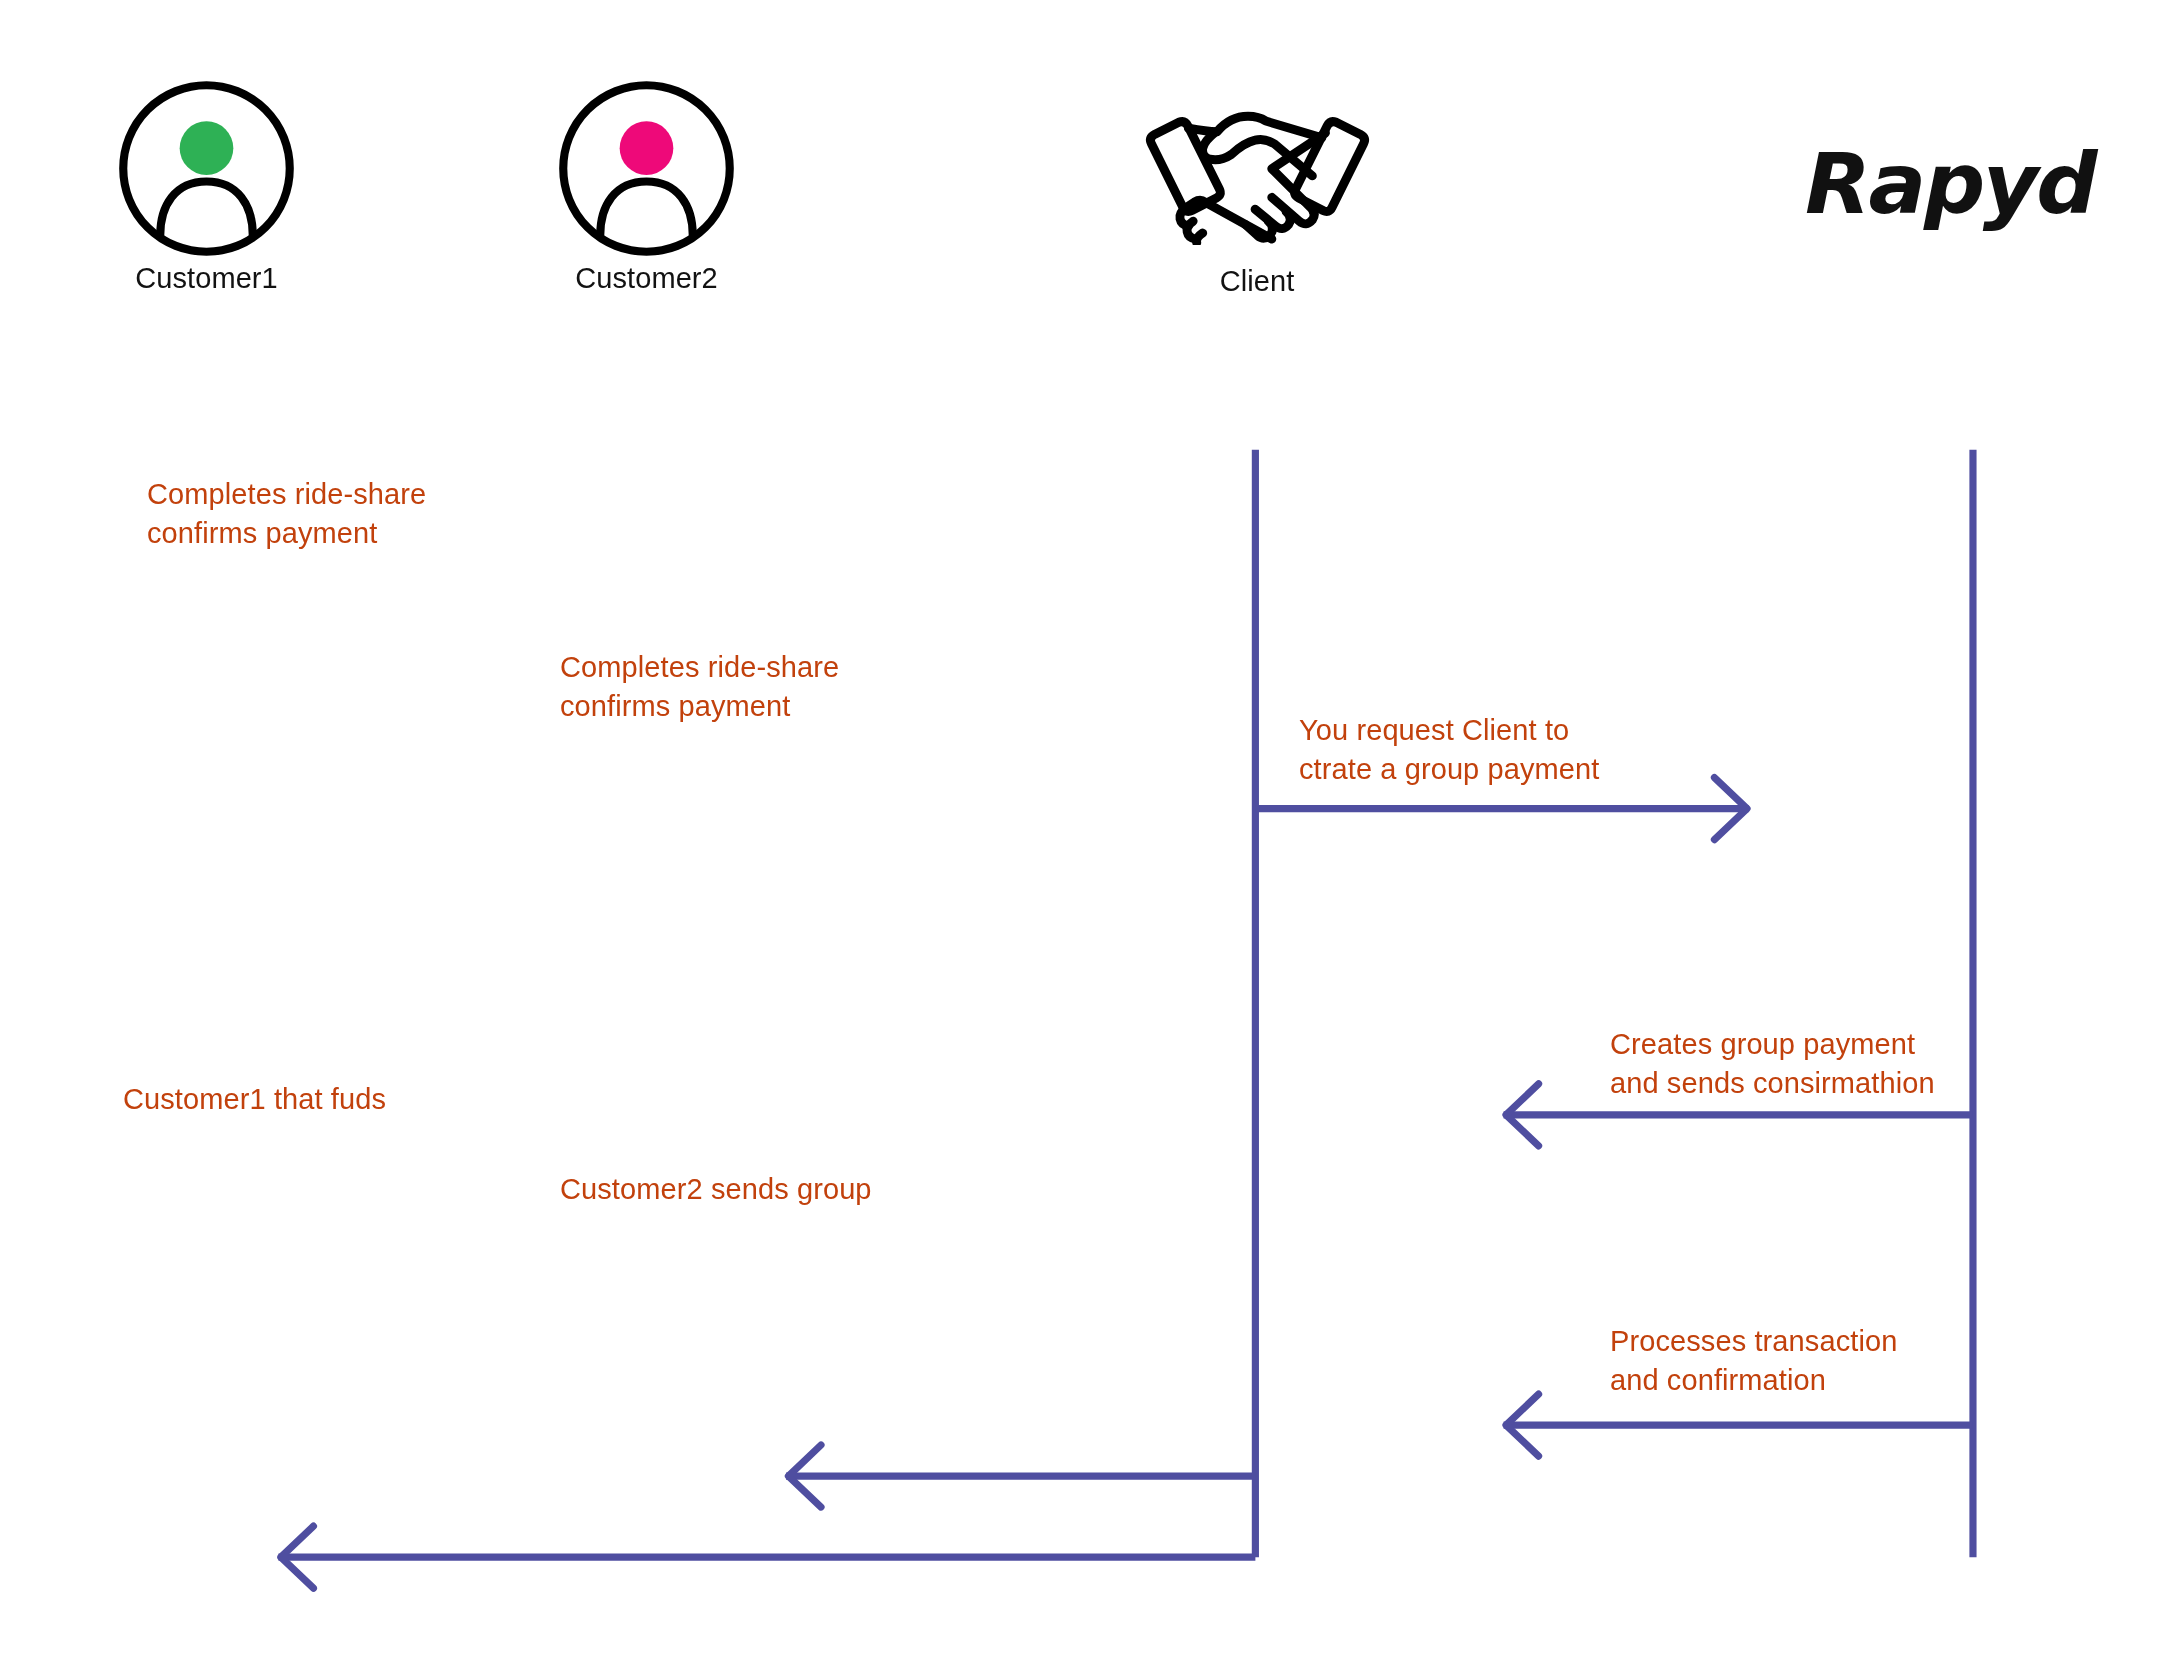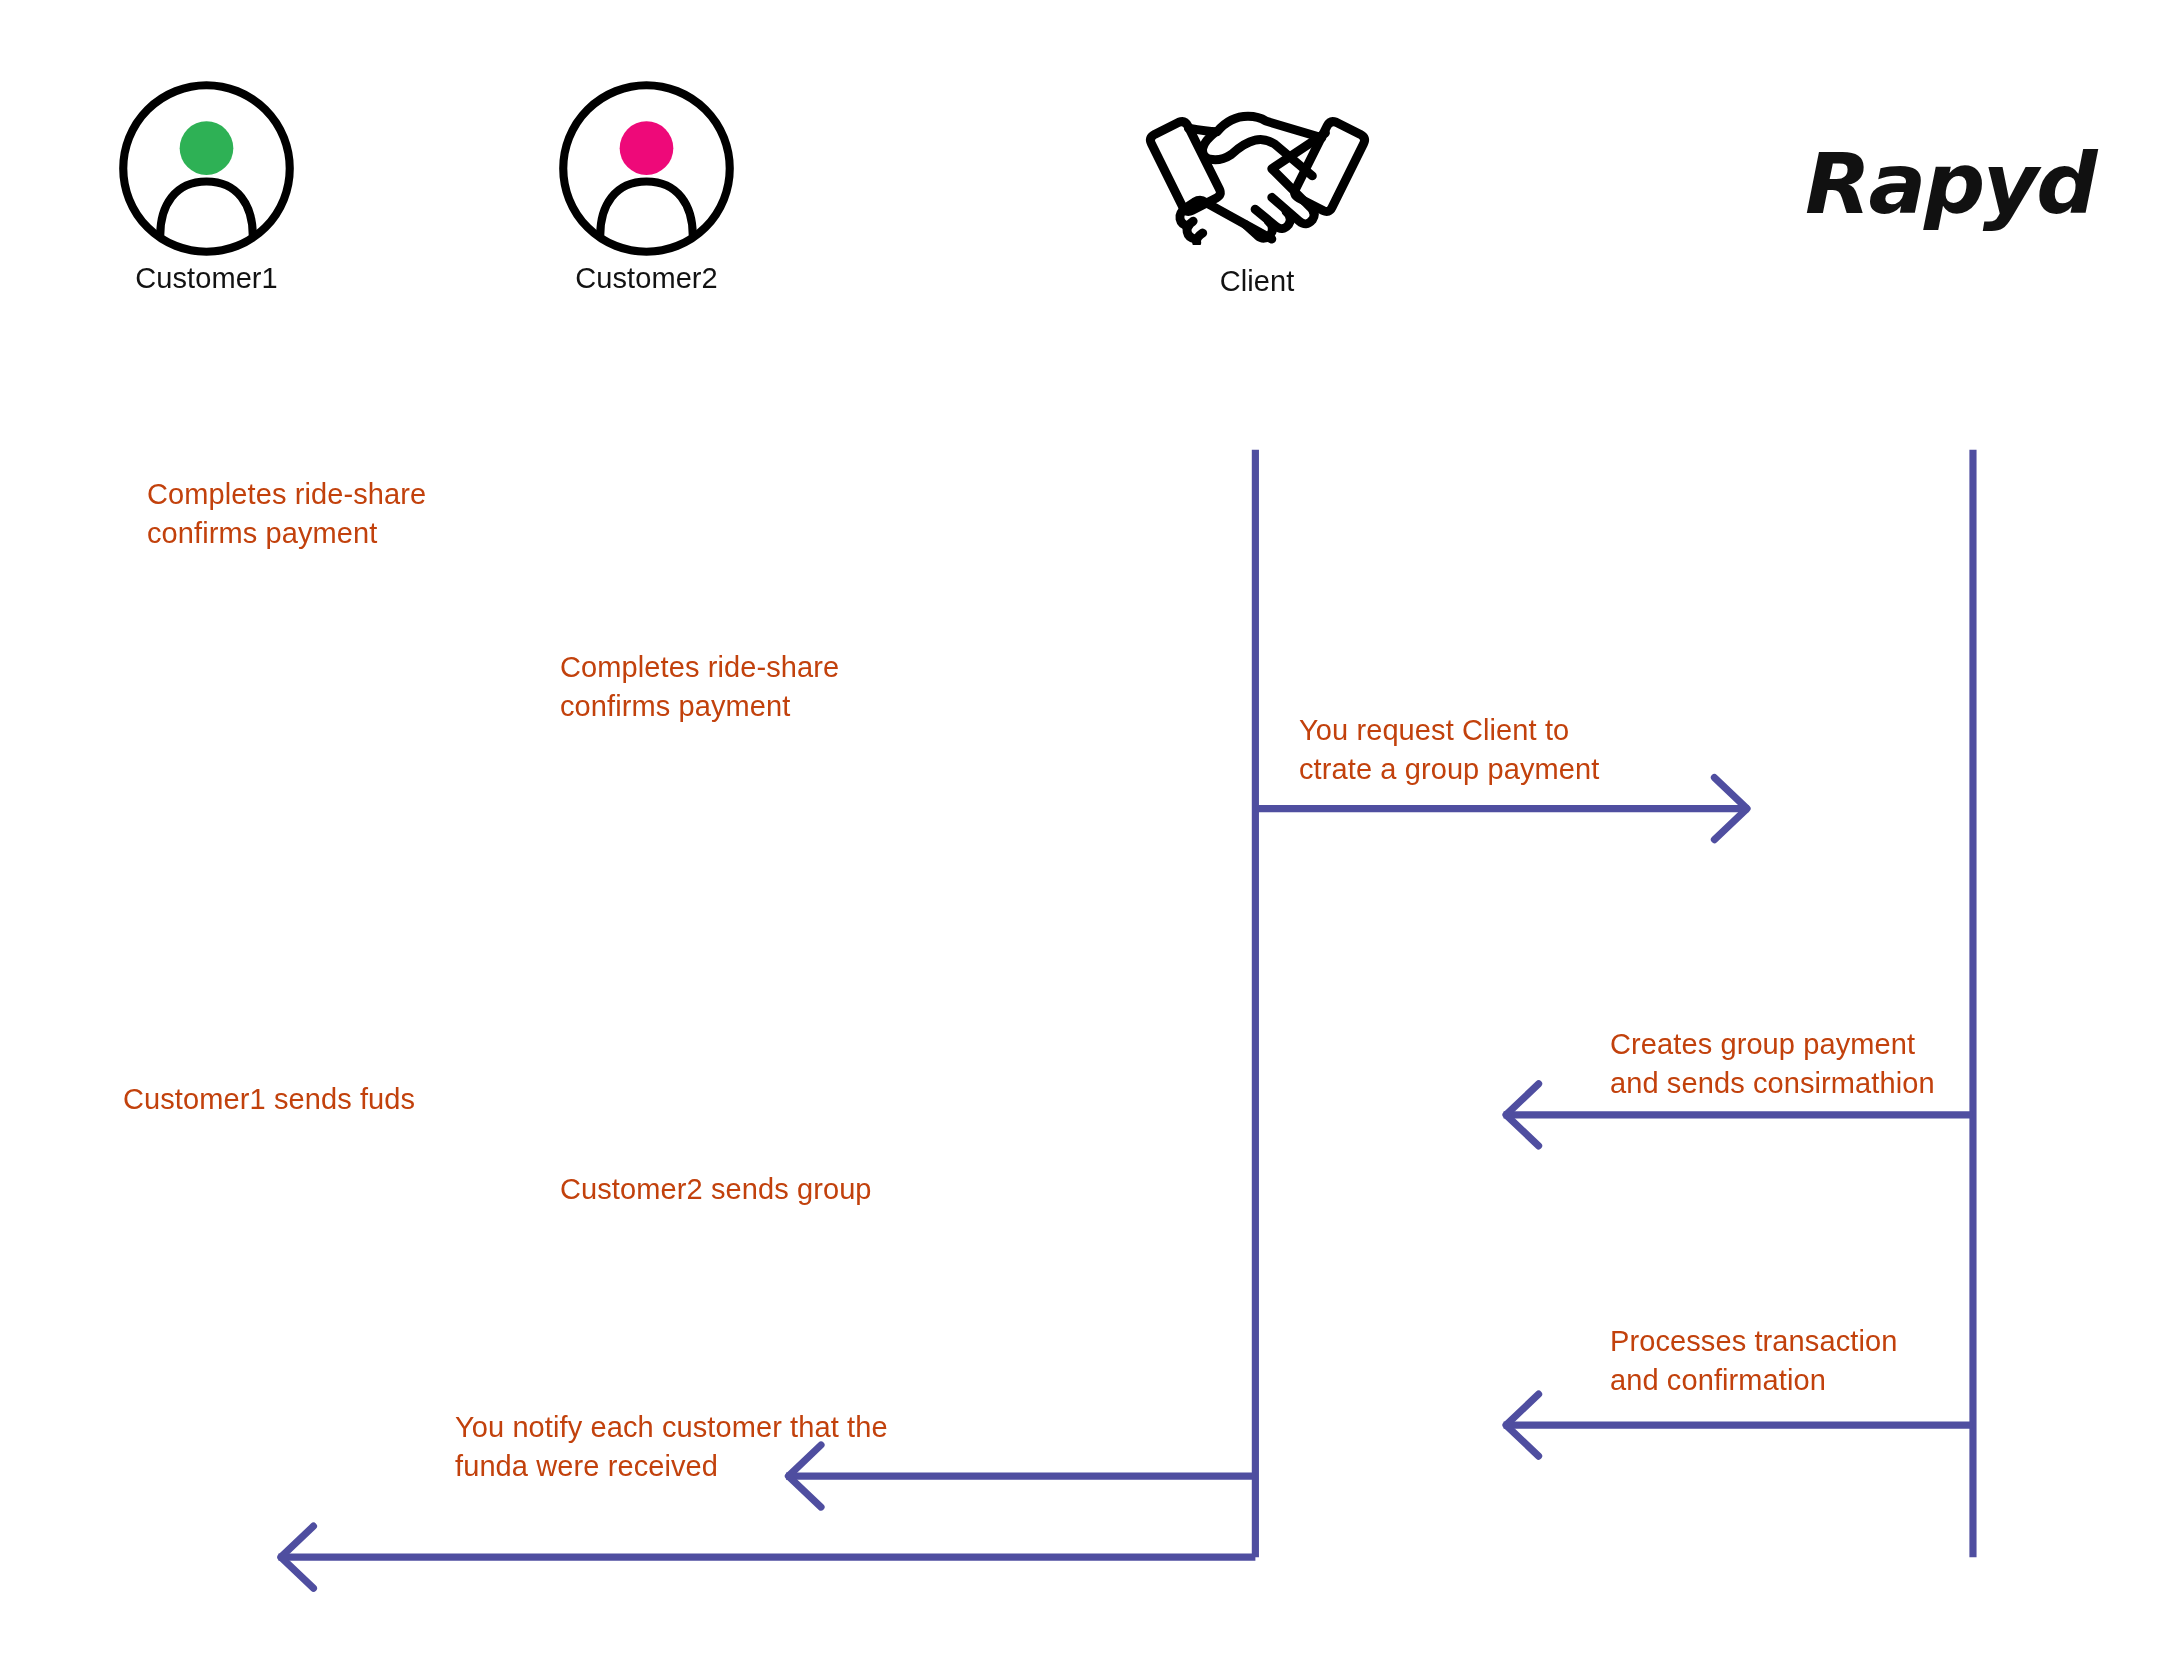--- a/index.html
+++ b/index.html
@@ -164,24 +164,22 @@
 
   <div class="note" style="left:560px; top:648px; width:382px;">Completes ride-share
 confirms payment</div>
 
   <div class="note" style="left:1299px; top:711px; width:414px;">You request Client to
 ctrate a group payment</div>
 
   <div class="note" style="left:1610px; top:1025px; width:382px;">Creates group payment
 and sends consirmathion</div>
 
-  <div class="note" style="left:123px; top:1080px; width:382px;">Customer1 sends fuds</div>
+  <div class="note" style="left:123px; top:1080px; width:382px;">Customer1 that fuds</div>
 
   <div class="note" style="left:560px; top:1170px; width:382px;">Customer2 sends group</div>
 
   <div class="note" style="left:1610px; top:1322px; width:382px;">Processes transaction
 and confirmation</div>
 
-  <div class="note" style="left:455px; top:1408px; width:509px;">You notify each customer that the
-funda were received</div>
 
 </div>
 
 
 </body></html>

